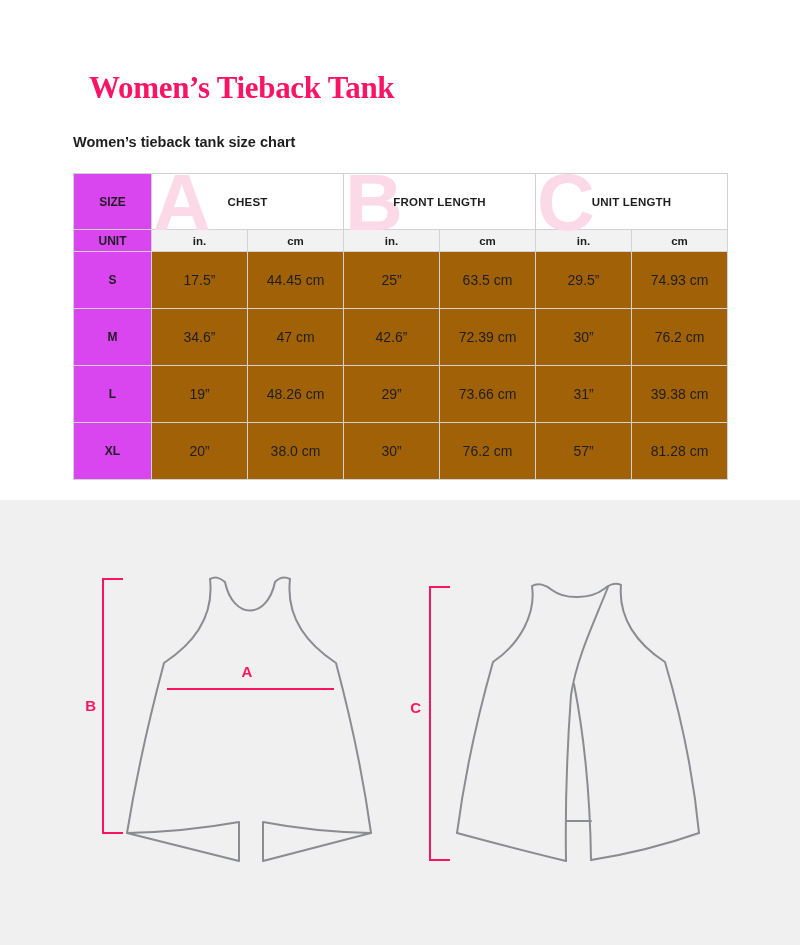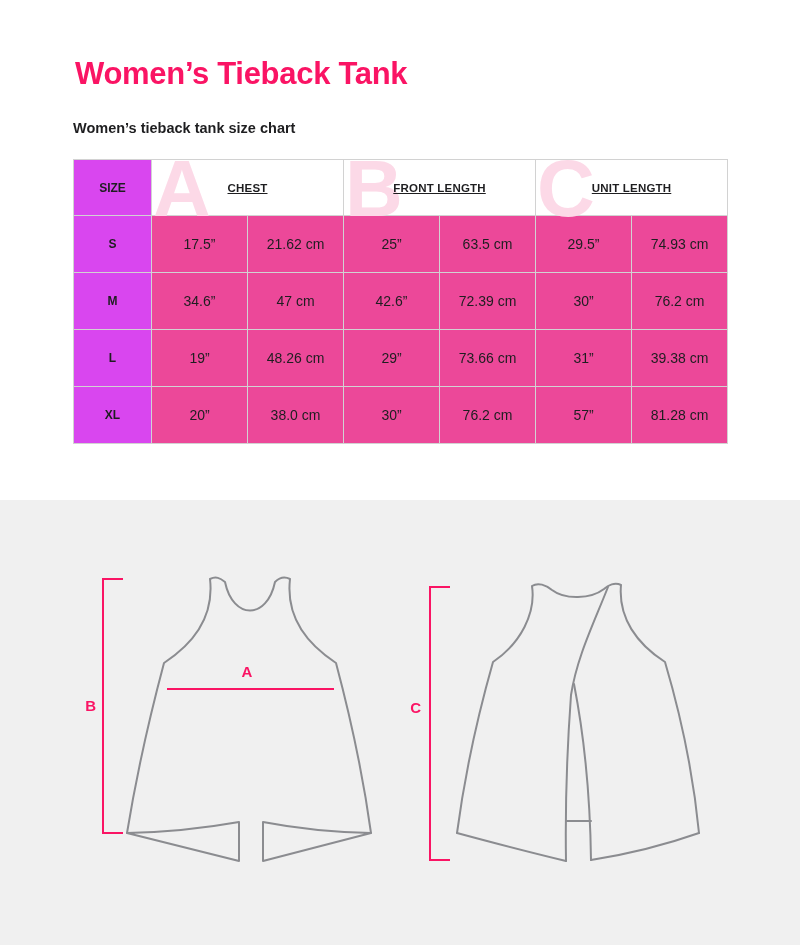--- a/index.html
+++ b/index.html
@@ -4,23 +4,24 @@
 <style>
   html,body{margin:0;padding:0;background:#ffffff;}
   body{
     width:800px;height:945px;position:relative;overflow:hidden;
     font-family:"Liberation Sans","DejaVu Sans",sans-serif;
     color:#1e1e20;
     -webkit-font-smoothing:antialiased;
   }
   .content{padding:0 73px;}
   .page-title{
-    margin:2px;padding-top:54px;
+    margin:16px;padding-top:54px;
     font-size:31px;font-weight:bold;letter-spacing:-0.3px;
     color:#fa1464;
+    font-family:Liberation Serif, serif;
   }
   .page-subtitle{
     margin:28px 0 0 0;
     font-size:14.5px;font-weight:bold;color:#1e1e20;
   }
   table.size-chart{
     margin-top:23px;
     border-collapse:collapse;table-layout:fixed;
     width:654px;
     border:1px solid #c3c3c3;
@@ -40,28 +41,28 @@
   th.group-head{
     position:relative;background:#ffffff;
     font-size:11.5px;font-weight:bold;letter-spacing:0.2px;
     overflow:visible;
   }
   .letter-mark{
     position:absolute;left:1px;top:0;
     font-size:80px;line-height:58px;font-weight:bold;
     color:#fcd9e7;z-index:2;pointer-events:none;
   }
-  .group-label{position:relative;z-index:3;text-decoration:underline;}
+  .group-label{position:relative;z-index:3;}
   tr.unit-row td{
     background:#f2f2f2;
     font-size:11.5px;font-weight:bold;
   }
   tr.unit-row td span{position:relative;z-index:3;}
   tr.data-row td{
-    background:#ec4899;
+    background:#a16207;
     font-size:14px;font-weight:normal;
   }
   .diagram-section{
     position:absolute;left:0;top:500px;
     width:800px;height:445px;
     background:#f0f0f0;
   }
   .diagram-section svg{position:absolute;left:0;top:0;}
   .garment{stroke:#8b8c90;stroke-width:2;fill:none;stroke-linejoin:round;stroke-linecap:round;}
   .pinkline{stroke:#fa1464;stroke-width:2;fill:none;stroke-linecap:butt;}
@@ -96,26 +97,35 @@
         </th>
         <th class="group-head" colspan="2">
           <span class="letter-mark">B</span>
           <span class="group-label">FRONT LENGTH</span>
         </th>
         <th class="group-head" colspan="2">
           <span class="letter-mark">C</span>
           <span class="group-label">UNIT LENGTH</span>
         </th>
       </tr>
+      <tr class="unit-row">
+        <th class="unit-head">UNIT</th>
+        <td><span>in.</span></td>
+        <td><span>cm</span></td>
+        <td><span>in.</span></td>
+        <td><span>cm</span></td>
+        <td><span>in.</span></td>
+        <td><span>cm</span></td>
+      </tr>
     </thead>
     <tbody>
       <tr class="data-row">
         <th class="size-cell">S</th>
         <td>17.5”</td>
-        <td>21.62 cm</td>
+        <td>44.45 cm</td>
         <td>25”</td>
         <td>63.5 cm</td>
         <td>29.5”</td>
         <td>74.93 cm</td>
       </tr>
       <tr class="data-row">
         <th class="size-cell">M</th>
         <td>34.6”</td>
         <td>47 cm</td>
         <td>42.6”</td>

